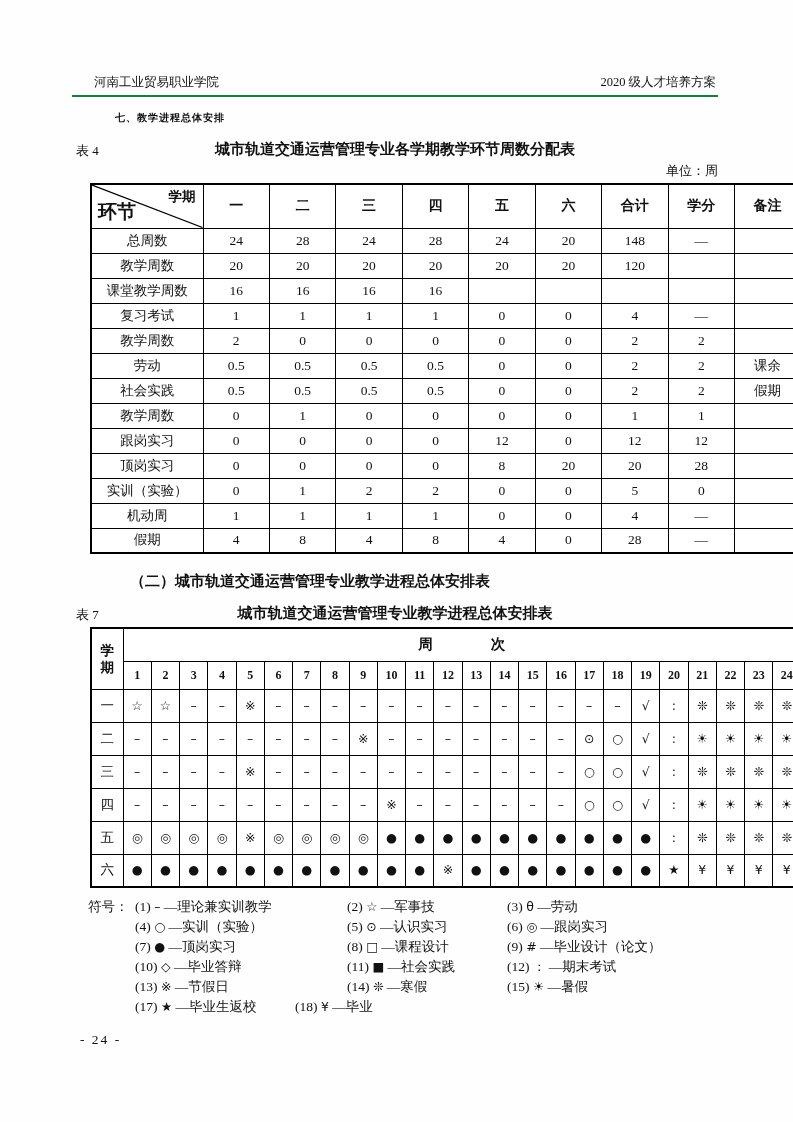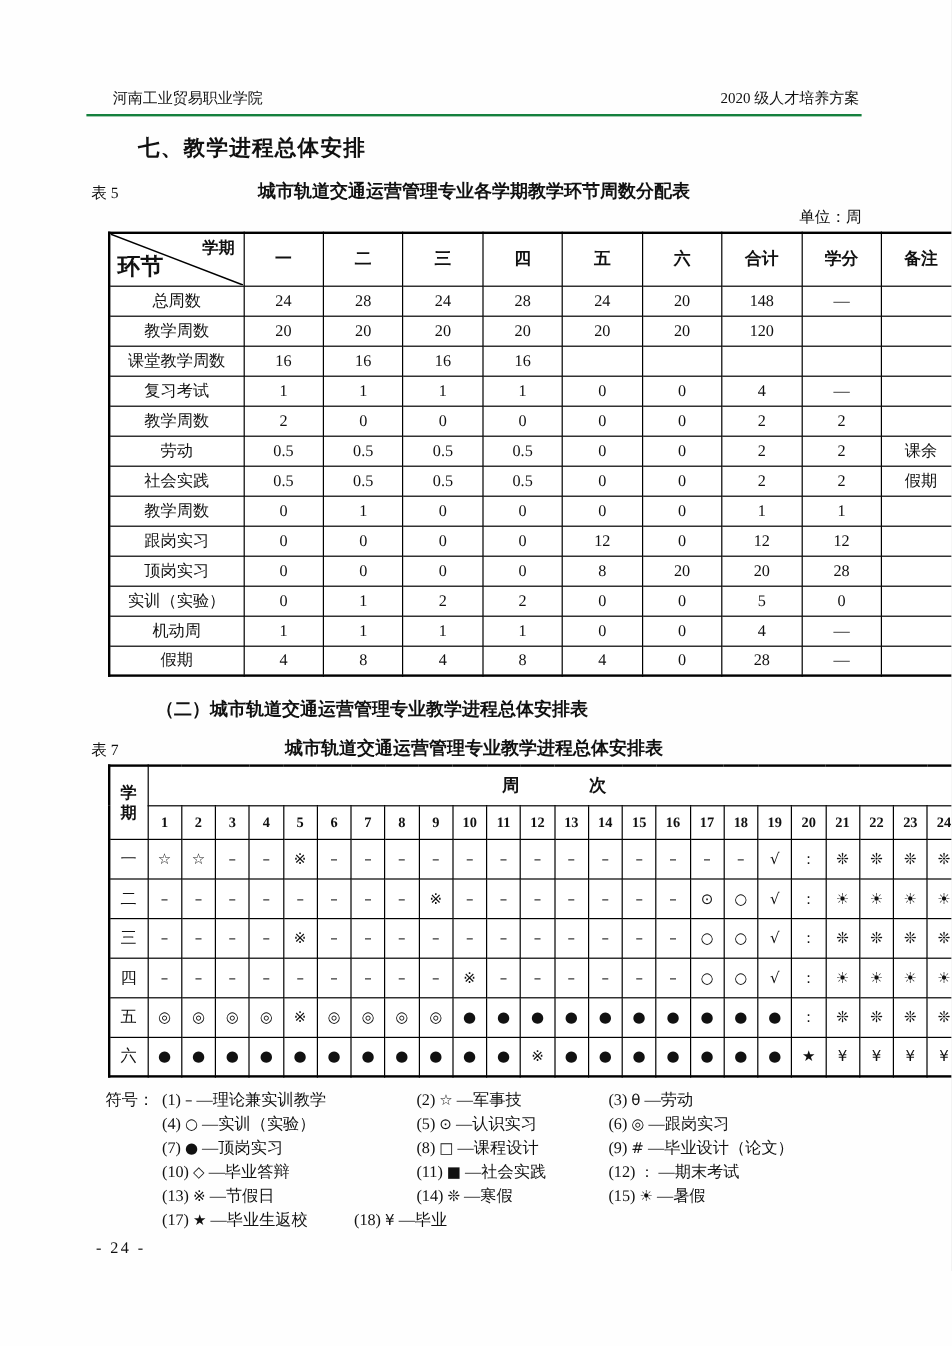--- a/index.html
+++ b/index.html
@@ -9,21 +9,21 @@
     background:#fefefe; color:#111;
     font-family:"Liberation Serif","DejaVu Serif",serif;
     overflow:hidden;
   }
   .content { position:absolute; left:72px; top:74px; width:646px; }
 
   
   .runhead { display:flex; justify-content:space-between; align-items:flex-end;
     font-size:12.5px; padding:0 2px 4px 22px; border-bottom:2px solid #15803d; }
 
-  .h1 { margin:14px 0 0 43px; font-size:18px; font-weight:bold; letter-spacing:1px; }
+  .h1 { margin:14px 0 0 43px; font-size:10px; font-weight:bold; letter-spacing:1px; }
   .h2 { margin:15px 0 0 58px; font-size:15px; font-weight:bold; }
 
   .caption-row { position:relative; margin-top:15px; height:20px; }
   .caption-label { position:absolute; left:4px; top:2px; font-size:13px; }
   .caption-title { text-align:center; font-size:15px; font-weight:bold; }
   .unit-row { text-align:right; font-size:13px; font-weight:normal; margin:2px 0 3px 0; }
 
   table { border-collapse:collapse; table-layout:fixed; width:712px; background:#fff;margin-left:18px; }
   table, td, th { border:1px solid #000; }
   table { border-width:2px; }
@@ -68,21 +68,21 @@
 
     <div class="runhead">
       <span>河南工业贸易职业学院</span>
       <span>2020 级人才培养方案</span>
     </div>
 
     <div class="h1">七、教学进程总体安排</div>
 
 
     <div class="caption-row">
-      <span class="caption-label">表 5</span>
+      <span class="caption-label">表 4</span>
       <div class="caption-title">城市轨道交通运营管理专业各学期教学环节周数分配表</div>
     </div>
     <div class="unit-row">单位：周</div>
 
     <table id="table6">
       <colgroup id="t6cols">
           <col style="width:112px">
           <col>
           <col>
           <col>

